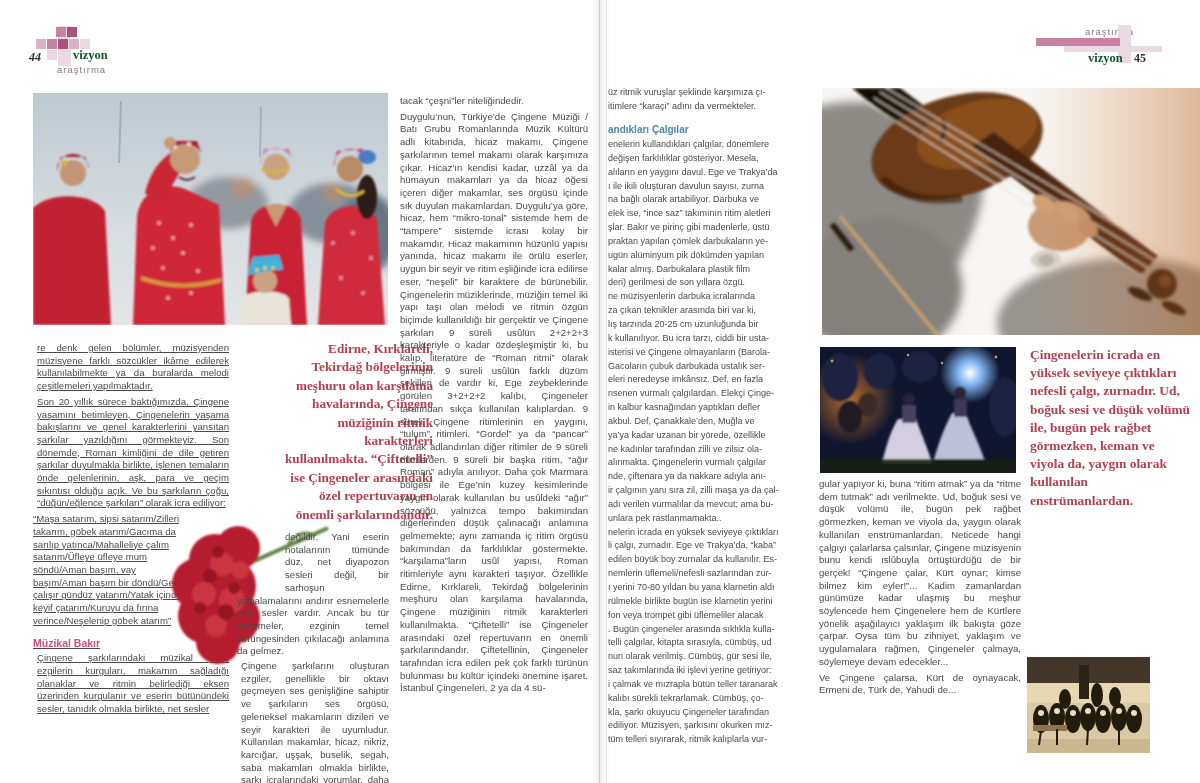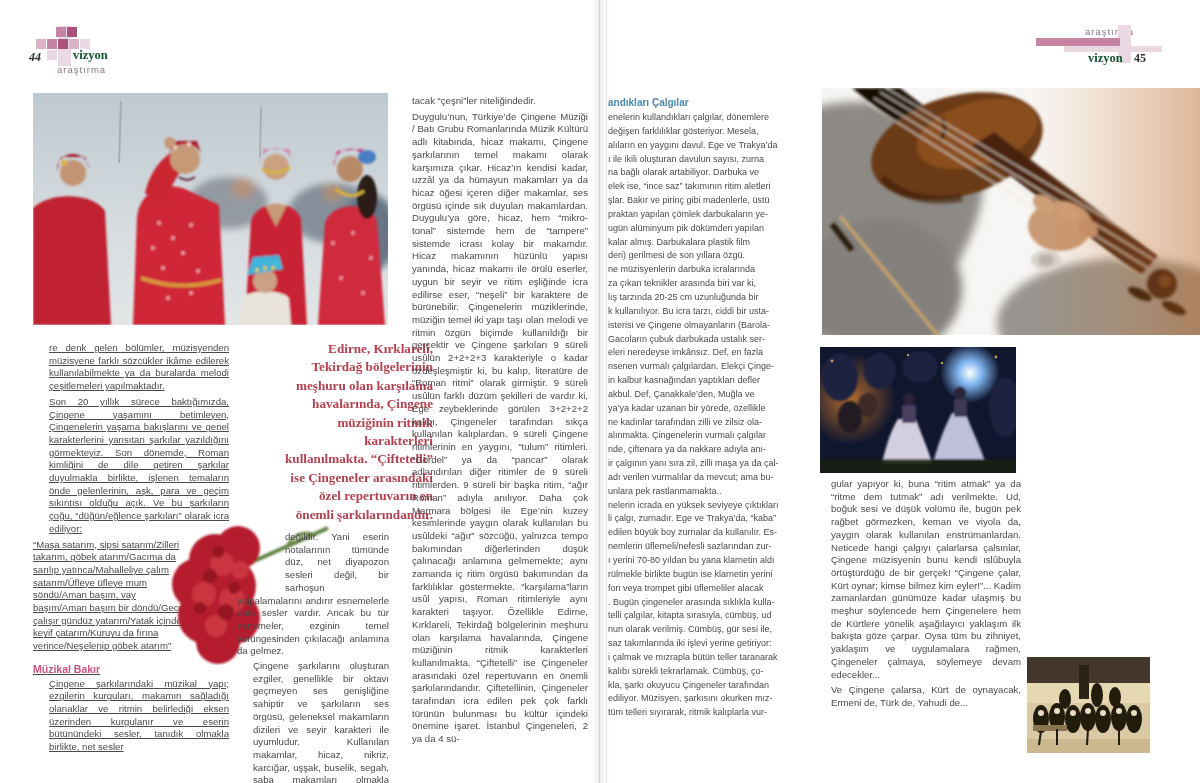--- a/index.html
+++ b/index.html
@@ -1,20 +1,20 @@
 <!DOCTYPE html>
 <html><head>
 <meta charset="utf-8">
 <style>
   html,body{margin:0;padding:0;background:#ffffff;}
   #spread{position:relative;width:1200px;height:783px;background:#ffffff;overflow:hidden;
           font-family:"Liberation Sans",sans-serif;color:#4a4a4a;}
   .abs{position:absolute;}
   .body{font-size:9.6px;line-height:12.7px;color:#4a4a4a;text-align:justify;}
-  .body p{margin:0 0 3px 16px;}
+  .body p{margin:0 0 3px 4px;}
   .pq{font-family:"Liberation Serif",serif;font-weight:bold;color:#b2414f;}
   .pq-left{font-size:13.2px;line-height:18.4px;text-align:right;margin-left:44px;}
   .pq-right{font-size:13.4px;line-height:18.2px;text-align:left;}
   .heading-pink{color:#c6537f;font-weight:bold;font-size:10.5px;margin:10px 0 2px 0;}
   .heading-blue{color:#4e86ac;font-weight:bold;font-size:10px;margin:11px 0 3px 0;}
   .clipped-lines{font-size:9px;line-height:13.85px;white-space:pre;overflow:hidden;color:#4a4a4a;}
   .closing{color:#8b8b8b;}
   .endmark{display:inline-block;width:8px;height:8px;border-radius:50%;
            background:#2a2e6e;vertical-align:-1px;margin-left:2px;}
   .sq{position:absolute;width:10px;height:10px;}
@@ -211,20 +211,22 @@
     <div class="abs" style="left:400px;top:0;width:188px;height:80px;">
       <div class="abs section-label" style="left:73px;top:26px;">araştırma</div>
       <div class="abs c-pale" style="left:106px;top:25px;width:13px;height:38px;"></div>
       <div class="abs c-med" style="left:24px;top:38px;width:84px;height:8px;"></div>
       <div class="abs c-pale" style="left:52px;top:46px;width:98px;height:6px;"></div>
       <div class="abs logo-serif" style="left:76px;top:51px;font-size:12.5px;">vizyon</div>
       <div class="abs pagenum" style="left:122px;top:51px;font-size:12px;font-style:normal;">45</div>
     </div>
 
     <div class="abs" style="left:-4px;top:86px;width:206px;overflow:hidden;">
+      <div class="clipped-lines" style="line-height:13.5px;">üz ritmik vuruşlar şeklinde karşımıza çı-
+itimlere “karaçi” adını da vermekteler.</div>
       <div class="heading-blue">andıkları Çalgılar</div>
       <div class="clipped-lines">enelerin kullandıkları çalgılar, dönemlere
 değişen farklılıklar gösteriyor. Mesela,
 alıların en yaygını davul. Ege ve Trakya’da
 ı ile ikili oluşturan davulun sayısı, zurna
 na bağlı olarak artabiliyor. Darbuka ve
 elek ise, “ince saz” takımının ritim aletleri
 şlar. Bakır ve pirinç gibi madenlerle, üstü
 praktan yapılan çömlek darbukaların ye-
 ugün alüminyum pik dökümden yapılan
@@ -353,20 +355,21 @@
         </g>
         <g fill="#e8c06a" opacity="0.8">
           <circle cx="12" cy="14" r="1.4"></circle>
             <circle cx="88" cy="8" r="1.2"></circle>
             <circle cx="122" cy="16" r="1.2"></circle>
             <circle cx="176" cy="10" r="1.4"></circle>
         </g>
       </svg>
     </div>
 
+    <div class="abs pq pq-right" style="left:418px;top:346px;width:162px;">Çingenelerin icrada en yüksek seviyeye çıktıkları nefesli çalgı, zurnadır. Ud, boğuk sesi ve düşük volümü ile, bugün pek rağbet görmezken, keman ve viyola da, yaygın olarak kullanılan enstrümanlardan.</div>
 
     <div class="abs body" style="left:203px;top:478px;width:206px;">
       <p>gular yapıyor ki, buna “ritim atmak” ya da “ritme dem tutmak” adı verilmekte. Ud, boğuk sesi ve düşük volümü ile, bugün pek rağbet görmezken, keman ve viyola da, yaygın olarak kullanılan enstrümanlardan. Neticede hangi çalgıyı çalarlarsa çalsınlar, Çingene müzisyenin bunu kendi ıslûbuyla örtüştürdüğü de bir gerçek! “Çingene çalar, Kürt oynar; kimse bilmez kim eyler!”... Kadim zamanlardan günümüze kadar ulaşmış bu meşhur söylencede hem Çingenelere hem de Kürtlere yönelik aşağılayıcı yaklaşım ilk bakışta göze çarpar. Oysa tüm bu zihniyet, yaklaşım ve uygulamalara rağmen, Çingeneler çalmaya, söylemeye devam edecekler...</p>
       <p>Ve Çingene çalarsa, Kürt de oynayacak, Ermeni de, Türk de, Yahudi de...</p>
     </div>
 
     <div class="abs" style="left:415px;top:657px;width:123px;height:96px;">
       <svg width="123" height="96" viewBox="0 0 123 96">
         <defs>
             <filter id="pb">

